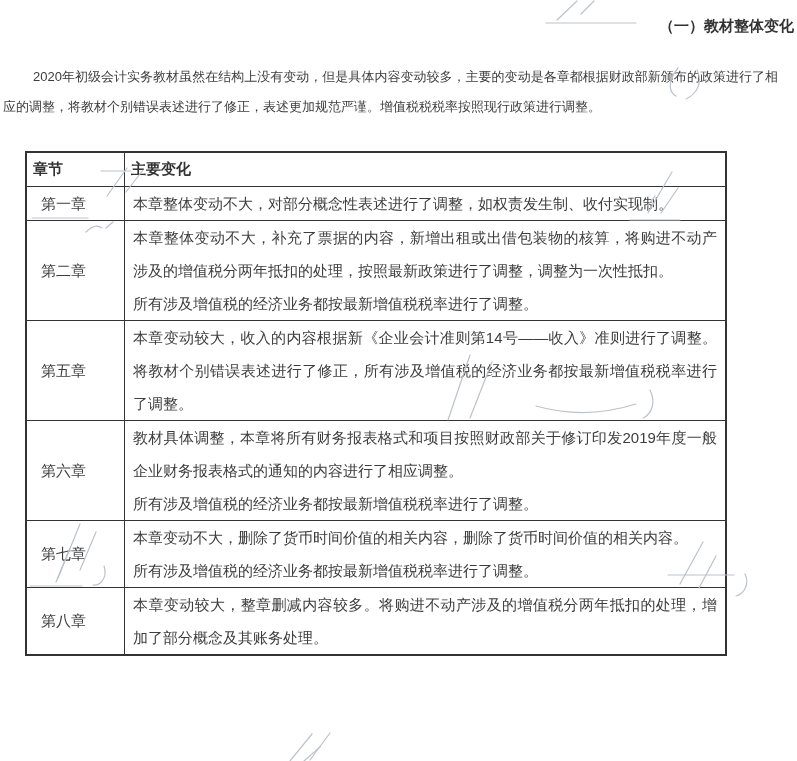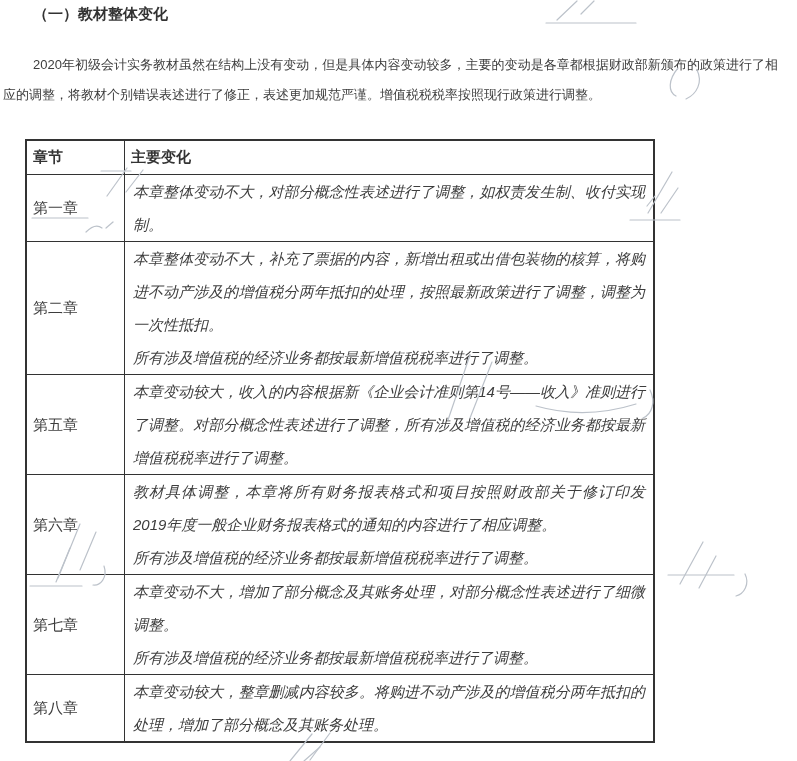--- a/index.html
+++ b/index.html
@@ -14,63 +14,62 @@
   .doc { padding:0 3px; position:relative; }
 
   .section-title {
     font-size:15px;
     font-weight:bold;
     color:#333333;
     margin:0;
     padding-left:30px;
     line-height:19px;
   }
-  .title-1 { margin-top:4px; }
+  .title-1 { margin-top:16px;text-align:right; }
   .title-2 { margin-top:24px; }
 
   .intro {
     font-size:13px;
     line-height:30px;
     margin:27px 16px 0 0;
     text-indent:30px;
     color:#3d3d3d;
     text-align:justify;
   }
 
   table.changes-table {
     margin:29px 0 0 22px;
-    width:630px;
+    width:702px;
     border-collapse:collapse;
     border:2px solid #333333;
     font-size:15px;
     color:#3d3d3d;
     table-layout:fixed;
   }
   .changes-table th, .changes-table td {
     border:1px solid #333333;
     vertical-align:middle;
   }
   .changes-table th {
     text-align:left;
     font-weight:bold;
     color:#333333;
     height:33px;
     padding:0 6px;
   }
   .changes-table th.col-chapter { width:85px; }
   .changes-table td.chapter {
     width:85px;
-    padding:0 6px;
+    padding:0 14px;
     line-height:20px;
   }
   .changes-table td.changes {
     padding:0 8px;
     line-height:33px;
     text-align:justify;
-    font-style:italic;
   }
   .changes-table td.changes div { margin:0; }
 
   .watermark-layer {
     position:absolute;
     left:0; top:0;
     width:797px; height:761px;
     pointer-events:none;
   }
   .watermark-layer path, .watermark-layer line {
@@ -107,34 +106,34 @@
         <tr>
           <td class="chapter">第二章</td>
           <td class="changes">
             <div>本章整体变动不大，补充了票据的内容，新增出租或出借包装物的核算，将购进不动产涉及的增值税分两年抵扣的处理，按照最新政策进行了调整，调整为一次性抵扣。</div>
             <div>所有涉及增值税的经济业务都按最新增值税税率进行了调整。</div>
           </td>
         </tr>
         <tr>
           <td class="chapter">第五章</td>
           <td class="changes">
-            <div>本章变动较大，收入的内容根据新《企业会计准则第14号——收入》准则进行了调整。对部分概念性表述进行了调整，所有涉及增值税的经济业务都按最新增值税税率进行了调整。</div>
+            <div>本章变动较大，收入的内容根据新《企业会计准则第14号——收入》准则进行了调整。将教材个别错误表述进行了修正，所有涉及增值税的经济业务都按最新增值税税率进行了调整。</div>
           </td>
         </tr>
         <tr>
           <td class="chapter">第六章</td>
           <td class="changes">
             <div>教材具体调整，本章将所有财务报表格式和项目按照财政部关于修订印发2019年度一般企业财务报表格式的通知的内容进行了相应调整。</div>
             <div>所有涉及增值税的经济业务都按最新增值税税率进行了调整。</div>
           </td>
         </tr>
         <tr>
           <td class="chapter">第七章</td>
           <td class="changes">
-            <div>本章变动不大，增加了部分概念及其账务处理，对部分概念性表述进行了细微调整。</div>
+            <div>本章变动不大，删除了货币时间价值的相关内容，删除了货币时间价值的相关内容。</div>
             <div>所有涉及增值税的经济业务都按最新增值税税率进行了调整。</div>
           </td>
         </tr>
         <tr>
           <td class="chapter">第八章</td>
           <td class="changes">
             <div>本章变动较大，整章删减内容较多。将购进不动产涉及的增值税分两年抵扣的处理，增加了部分概念及其账务处理。</div>
           </td>
         </tr>
       </tbody>

